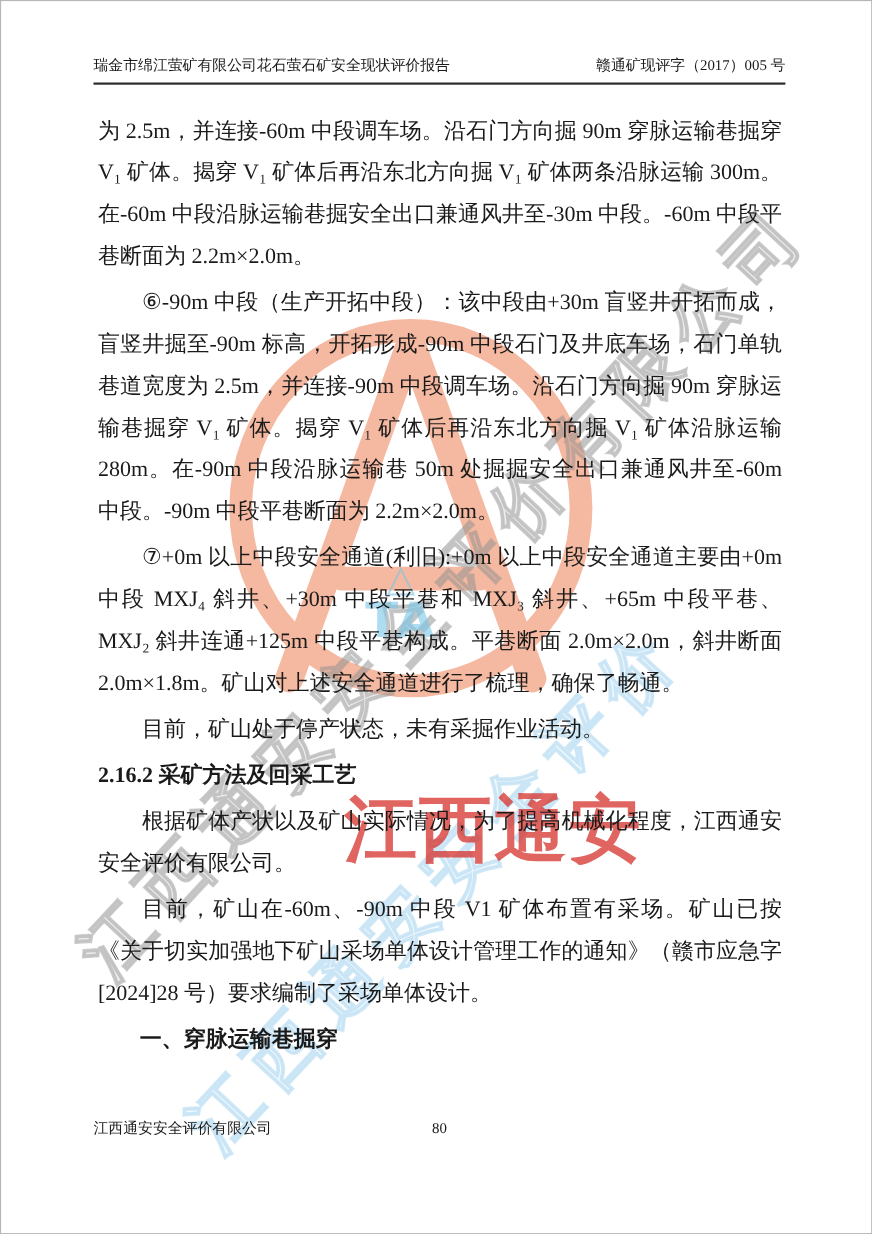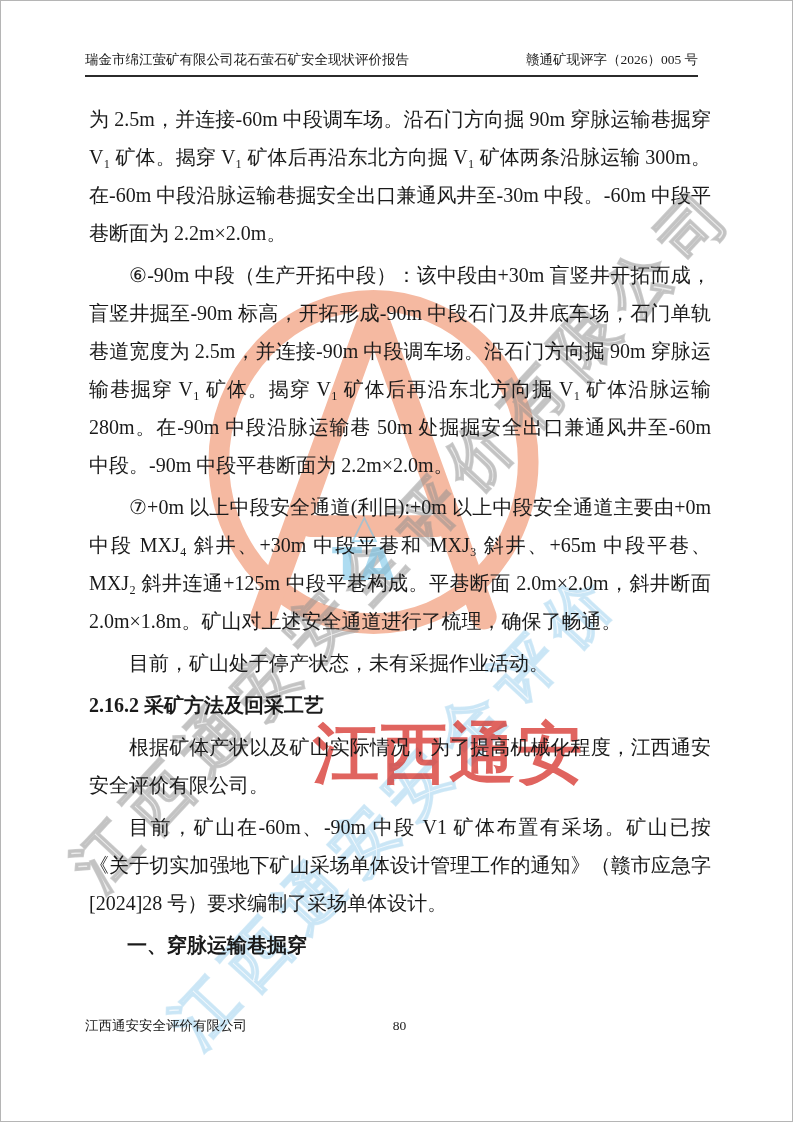--- a/index.html
+++ b/index.html
@@ -45,21 +45,21 @@
   .wm-red {
     position:absolute; left:276px; top:708px;
     font-family:"Liberation Sans","DejaVu Sans",sans-serif;
     font-weight:bold; font-size:66px; letter-spacing:2px;
     color:rgba(214,48,42,0.75); white-space:nowrap;margin-left:36px;
   }
 
   
   .content { position:absolute; inset:0; z-index:1; }
   .header {
-    position:absolute; left:84px; right:94px; top:50px;
+    position:absolute; left:84px; right:78px; top:50px;
     display:flex; justify-content:space-between; align-items:flex-end;
     font-size:13.5px; line-height:1.4;
     border-bottom:2.5px solid #2b2b2b; padding-bottom:5px;
   }
   .body-content { position:absolute; left:84px; top:95px; width:630px; }
   .para { margin:4px; font-size:20px; line-height:38px; text-align:justify; }
   .para.indent        { text-indent:2em; }
   .para.heading-number{ font-weight:bold; }
   .para.heading-one   { font-weight:bold; text-indent:1.9em; }
   .para.heading-sub   { font-weight:bold; text-indent:2.6em; }
@@ -90,21 +90,21 @@
       <span class="tri">△</span>
       <span class="ta">TA</span>
     </div>
     <div class="wm-red">江西通安</div>
   </div>
 
   <div class="content">
 
     <div class="header">
       <span>瑞金市绵江萤矿有限公司花石萤石矿安全现状评价报告</span>
-      <span>赣通矿现评字（2026）005 号</span>
+      <span>赣通矿现评字（2017）005 号</span>
     </div>
 
     <div class="body-content">
         <p class="para continuation">为 2.5m，并连接-60m 中段调车场。沿石门方向掘 90m 穿脉运输巷掘穿 V₁ 矿体。揭穿 V₁ 矿体后再沿东北方向掘 V₁ 矿体两条沿脉运输 300m。在-60m 中段沿脉运输巷掘安全出口兼通风井至-30m 中段。-60m 中段平巷断面为 2.2m×2.0m。</p>
         <p class="para indent">⑥-90m 中段（生产开拓中段）：该中段由+30m 盲竖井开拓而成，盲竖井掘至-90m 标高，开拓形成-90m 中段石门及井底车场，石门单轨巷道宽度为 2.5m，并连接-90m 中段调车场。沿石门方向掘 90m 穿脉运输巷掘穿 V₁ 矿体。揭穿 V₁ 矿体后再沿东北方向掘 V₁ 矿体沿脉运输 280m。在-90m 中段沿脉运输巷 50m 处掘掘安全出口兼通风井至-60m 中段。-90m 中段平巷断面为 2.2m×2.0m。</p>
         <p class="para indent">⑦+0m 以上中段安全通道(利旧):+0m 以上中段安全通道主要由+0m 中段 MXJ₄ 斜井、+30m 中段平巷和 MXJ₃ 斜井、+65m 中段平巷、MXJ₂ 斜井连通+125m 中段平巷构成。平巷断面 2.0m×2.0m，斜井断面 2.0m×1.8m。矿山对上述安全通道进行了梳理，确保了畅通。</p>
         <p class="para indent">目前，矿山处于停产状态，未有采掘作业活动。</p>
         <p class="para heading-number">2.16.2 采矿方法及回采工艺</p>
         <p class="para indent">根据矿体产状以及矿山实际情况，为了提高机械化程度，江西通安安全评价有限公司。</p>
         <p class="para indent">目前，矿山在-60m、-90m 中段 V1 矿体布置有采场。矿山已按《关于切实加强地下矿山采场单体设计管理工作的通知》（赣市应急字[2024]28 号）要求编制了采场单体设计。</p>

